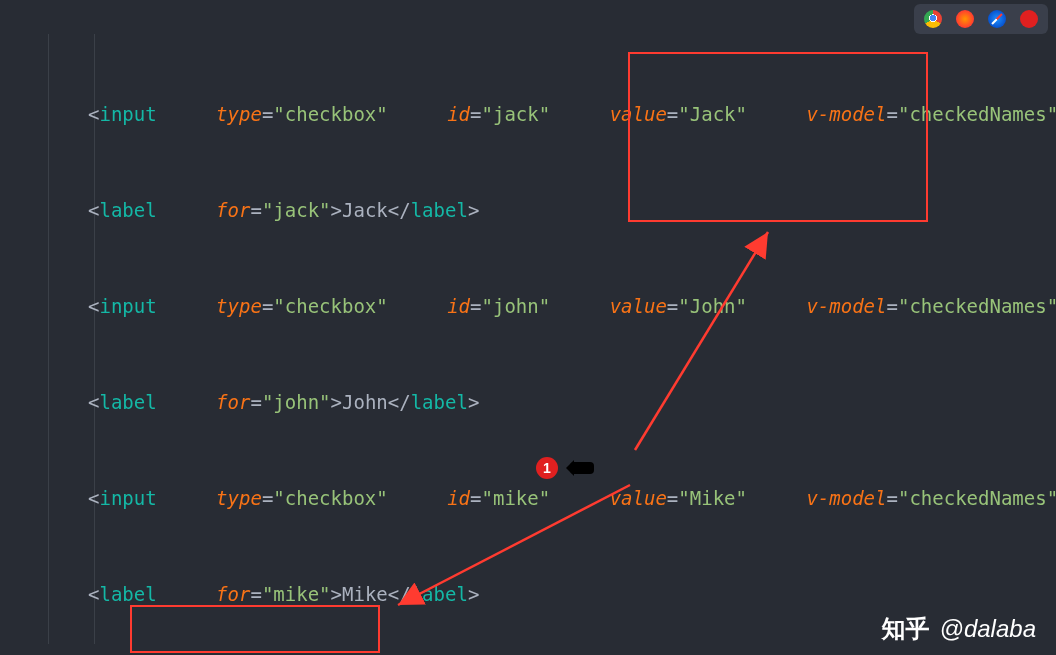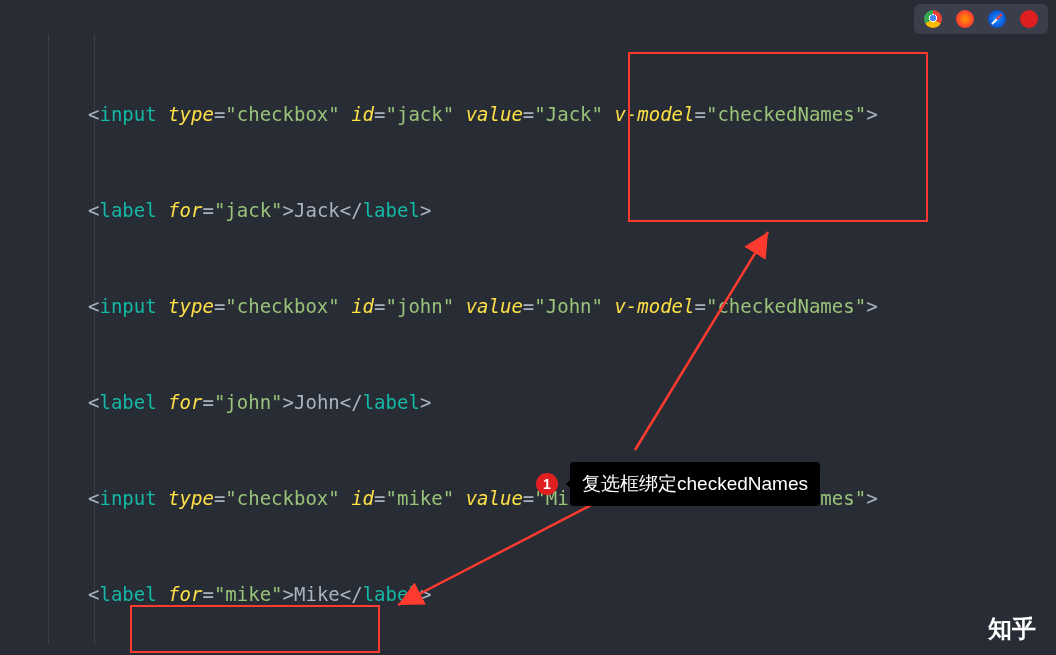--- a/index.html
+++ b/index.html
@@ -9,21 +9,21 @@
     line-height:32px; color:#abb2bf; position:relative;
   }
   .code { padding:34px 0 0 0; white-space:pre; }
   .ln { padding-left:42px; display:block; position:relative; }
   .ln.indent1 { padding-left:88px; }
   .guide { position:absolute; top:0; bottom:0; width:1px; background:#3b4048; }
   .g1 { left:48px; } .g2 { left:94px; }
   .guides { position:absolute; top:34px; left:0; width:100%; height:610px; pointer-events:none; }
   .pun  { color:#abb2bf; }
   .tag  { color:#14b8a6; }
-  .attr { color:#fde047; font-style:italic; }
+  .attr { color:#f97316; font-style:italic;margin-left:48px; }
   .str  { color:#98c379; }
   .txt  { color:#abb2bf; }
   .box-top { position:absolute; border:2px solid #ff3b30; pointer-events:none; }
   .box-bot { position:absolute; border:2px solid #ff3b30; pointer-events:none; }
   .label { position:absolute; background:#000; color:#fff; font-family:-apple-system,'PingFang SC','Microsoft YaHei',sans-serif; font-size:19px; padding:6px 12px; border-radius:4px; display:flex; align-items:center; gap:10px; }
   .label::before { content:""; position:absolute; left:-12px; top:50%; transform:translateY(-50%); border:8px solid transparent; border-right-color:#000; }
   .badge { width:22px; height:22px; border-radius:50%; background:#e02020; color:#fff; display:inline-flex; align-items:center; justify-content:center; font-size:14px; font-weight:bold; }
   svg.arrows { position:absolute; top:0; left:0; width:1056px; height:655px; pointer-events:none; }
   .toolbar { position:absolute; top:4px; right:8px; background:#3a3f4b; height:30px; border-radius:6px; display:flex; align-items:center; padding:0 10px; gap:14px; }
   .ticon { width:18px; height:18px; border-radius:50%; display:flex; align-items:center; justify-content:center; font-size:13px; }
@@ -73,25 +73,25 @@
     <marker id="ah" markerWidth="12" markerHeight="12" refX="10" refY="5" orient="auto">
       <path d="M0,0 L10,5 L0,10 z" fill="#ff3b30"></path>
     </marker>
   </defs>
   <line x1="635" y1="450" x2="768" y2="232" stroke="#ff3b30" stroke-width="2.5" marker-end="url(#ah)"></line>
   <line x1="630" y1="485" x2="398" y2="605" stroke="#ff3b30" stroke-width="2.5" marker-end="url(#ah)"></line>
 </svg>
 
 <div class="label" style="left:570px; top:462px;">
   <span class="badge" style="position:absolute; left:-34px;">1</span>
-  <span>复选框绑定checkedNames</span>
 </div>
 
 <div class="toolbar">
   <div class="ticon chrome"></div>
   <div class="ticon firefox"></div>
   <div class="ticon safari"></div>
   <div class="ticon redc"></div>
 </div>
 
 <div class="watermark">
   <span class="zhihu">知乎</span>
+  <span>@dalaba</span>
 </div>
 
 </body></html>

